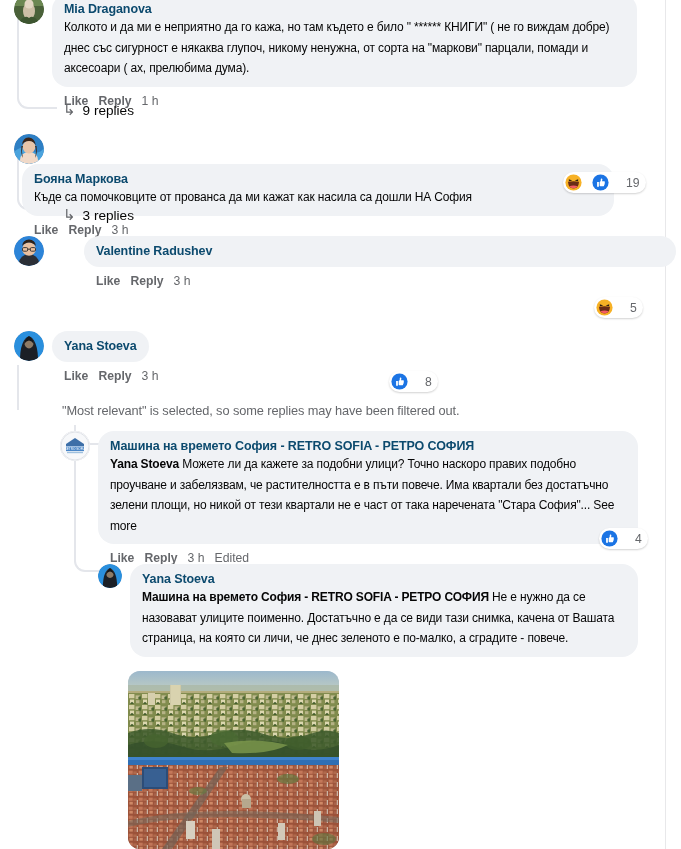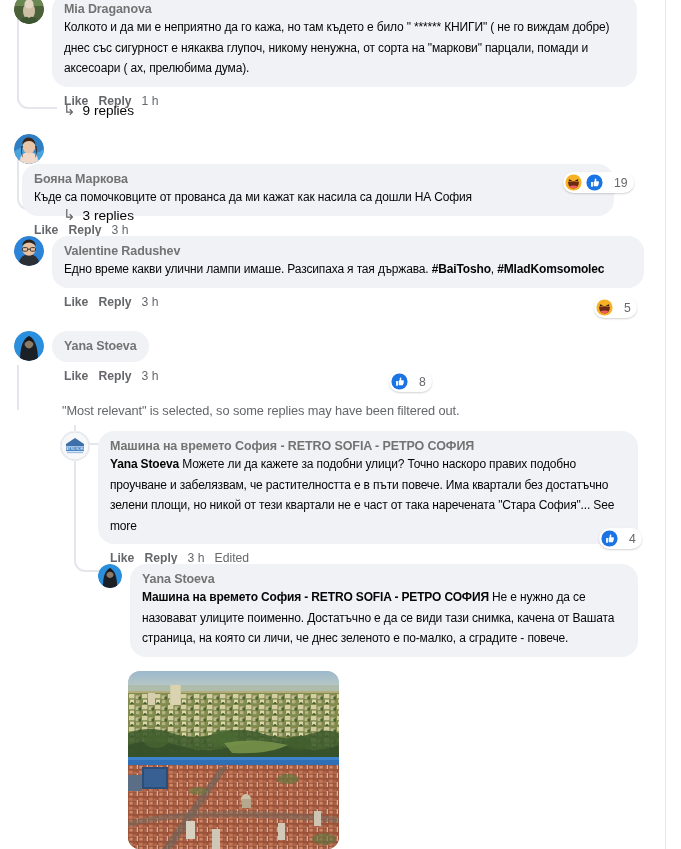--- a/index.html
+++ b/index.html
@@ -52,21 +52,21 @@
   .bubble {
     background: #f0f2f5;
     border-radius: 16px;
     padding: 7px 12px 8px 12px;
     display: inline-block;
     max-width: 100%;
   }
   .author {
     font-size: 12.5px;
     font-weight: bold;
-    color: #737373;
+    color: #0c4a6e;
     line-height: 16px;
     letter-spacing: -0.1px;
   }
   .text {
     font-size: 12px;
     color: #050505;
     line-height: 20.5px;
     letter-spacing: -0.15px;
     word-wrap: break-word;
   }
@@ -117,21 +117,21 @@
     position: absolute;
     border-left: 2px solid #e4e6eb;
     pointer-events: none;
   }
 
   
   .reactions {
     position: absolute;
     display: inline-flex;
     align-items: center;
-    gap: 8px;
+    gap: 14px;
     background: #ffffff;
     border-radius: 11px;
     padding: 1px 6px 1px 2px;
     box-shadow: 0 1px 2px rgba(0,0,0,0.18);
     height: 21px;
   }
   .reactions .count {
     font-size: 12.2px;
     color: #65676b;
     margin-left: 3px;
@@ -249,21 +249,21 @@
       <path d="M9 9.3 c1.4-0.2 1.4-2.1 1.3-3.2 0.05-1.1 1.9-1.2 1.9 0.5 0 0.9-0.4 1.8-0.4 1.8 h2.3 c0.9 0 1.3 0.85 0.85 1.55 0.45 0.5 0.3 1.35-0.25 1.6 0.35 0.55 0.1 1.4-0.5 1.55 0.2 0.7-0.3 1.3-1.05 1.3 H9.9 c-0.5 0-0.9-0.25-0.9-0.8 z" fill="#ffffff"></path>
     </svg>
     <span class="count">19</span>
   </div>
 
   <div class="replies-link" style="position:absolute; left:63px; top:206px;">
     <span class="arrow-glyph">↳</span>
     <span>3 replies</span>
   </div>
 
-  <div class="comment" style="left:14px; top:236px; width:630px;">
+  <div class="comment" style="left:14px; top:236px; width:630px;gap:32px;">
     <div class="avatar">
       <svg viewBox="0 0 30 30">
         <defs>
             <clipPath id="cp3">
               <circle cx="15" cy="15" r="15"></circle>
             </clipPath>
           </defs>
         <g clip-path="url(#cp3)">
           <rect width="30" height="30" fill="#2c84d8"></rect>
           <ellipse cx="15" cy="27" rx="10" ry="9" fill="#2b2f36"></ellipse>
@@ -271,21 +271,20 @@
           <path d="M8 10 Q9 3.5 15 3.5 Q21 3.5 22 10 Q19 6.5 15 6.5 Q11 6.5 8 10 Z" fill="#2e2118"></path>
           <rect x="8.5" y="11.6" width="5.2" height="3.6" rx="1.2" fill="none" stroke="#2b2b2b" stroke-width="0.9"></rect>
           <rect x="16.3" y="11.6" width="5.2" height="3.6" rx="1.2" fill="none" stroke="#2b2b2b" stroke-width="0.9"></rect>
           <path d="M13.7 13.2 h2.6" stroke="#2b2b2b" stroke-width="0.9"></path>
         </g>
       </svg>
     </div>
     <div class="body" style="width:600px;">
       <div class="bubble" style="width:592px;">
         <div class="author">Valentine Radushev</div>
-        <div class="text"><span>Едно време какви улични лампи имаше. Разсипаха я тая държава. </span><b>#BaiTosho</b><span>, </span><b>#MladKomsomolec</b></div>
       </div>
       <div class="actions">
         <span class="act">Like</span>
         <span class="act">Reply</span>
         <span class="meta">3 h</span>
       </div>
     </div>
   </div>
 
   <div class="reactions" style="left:594px; top:297px;">

